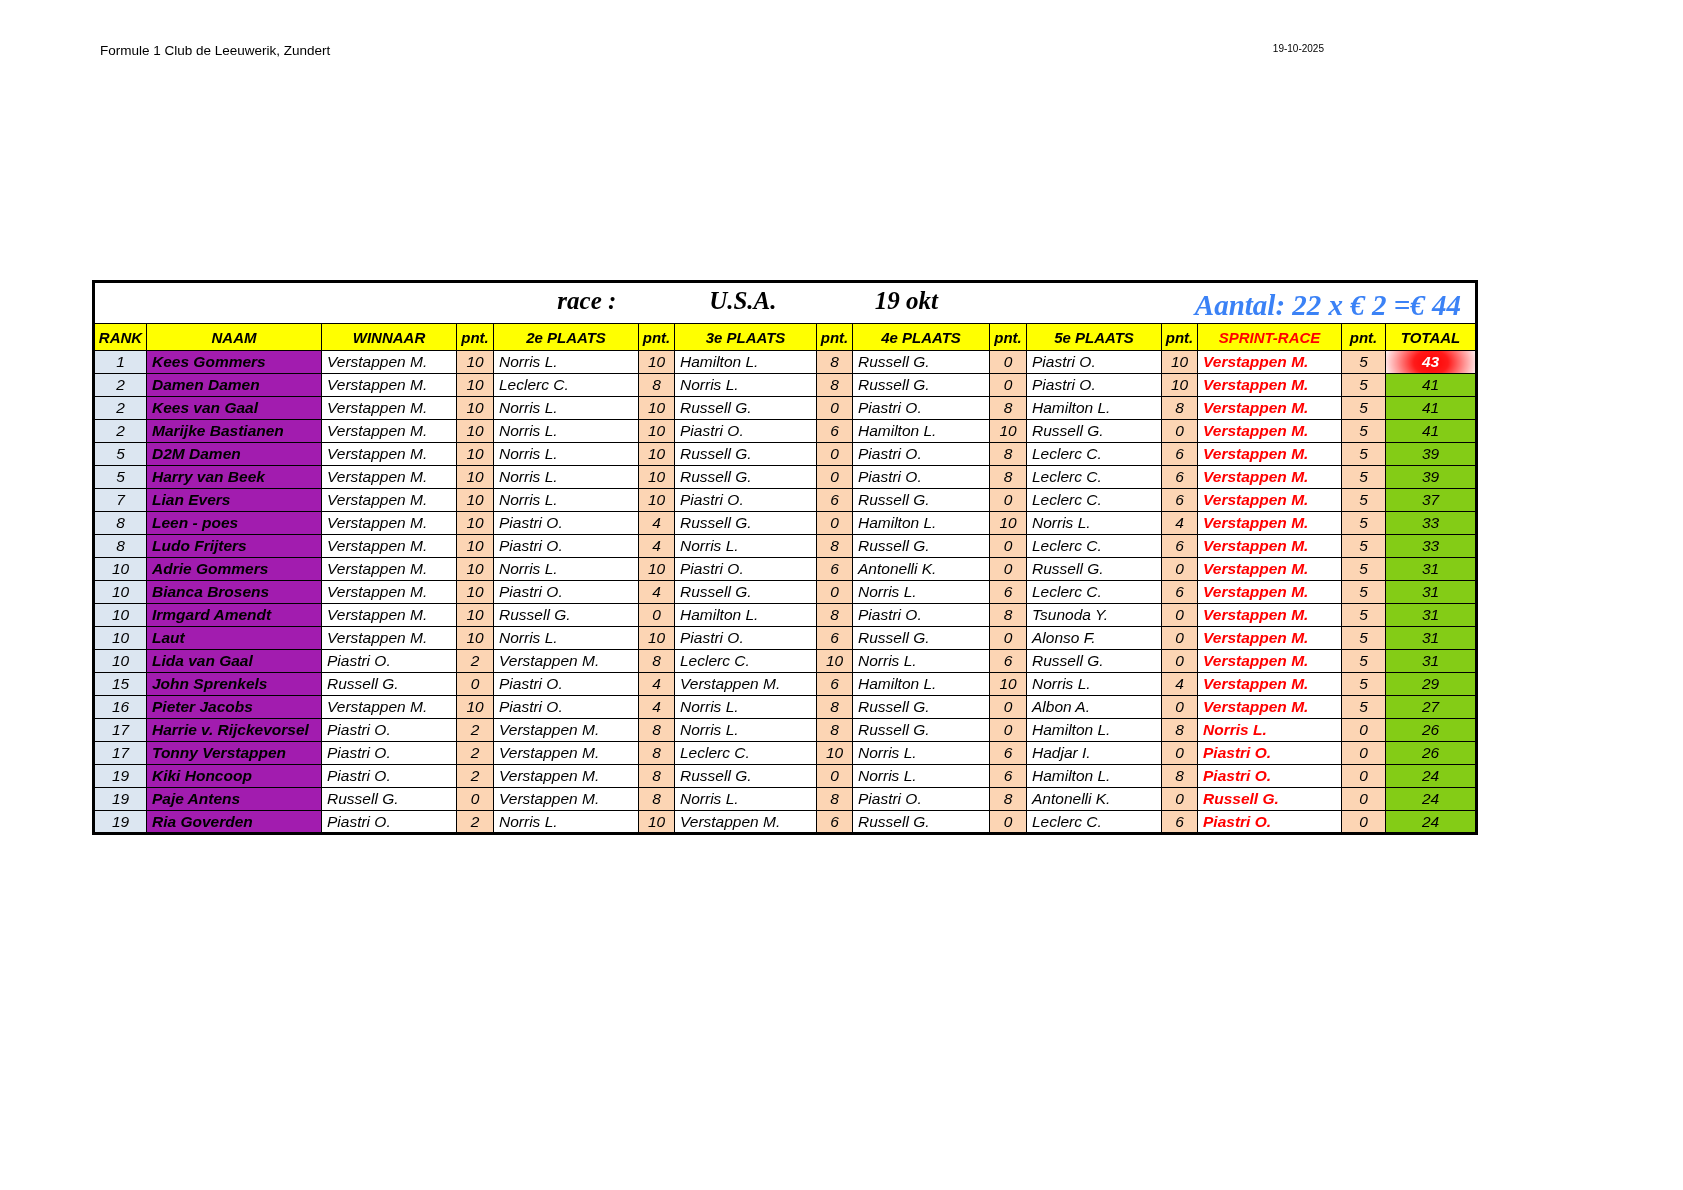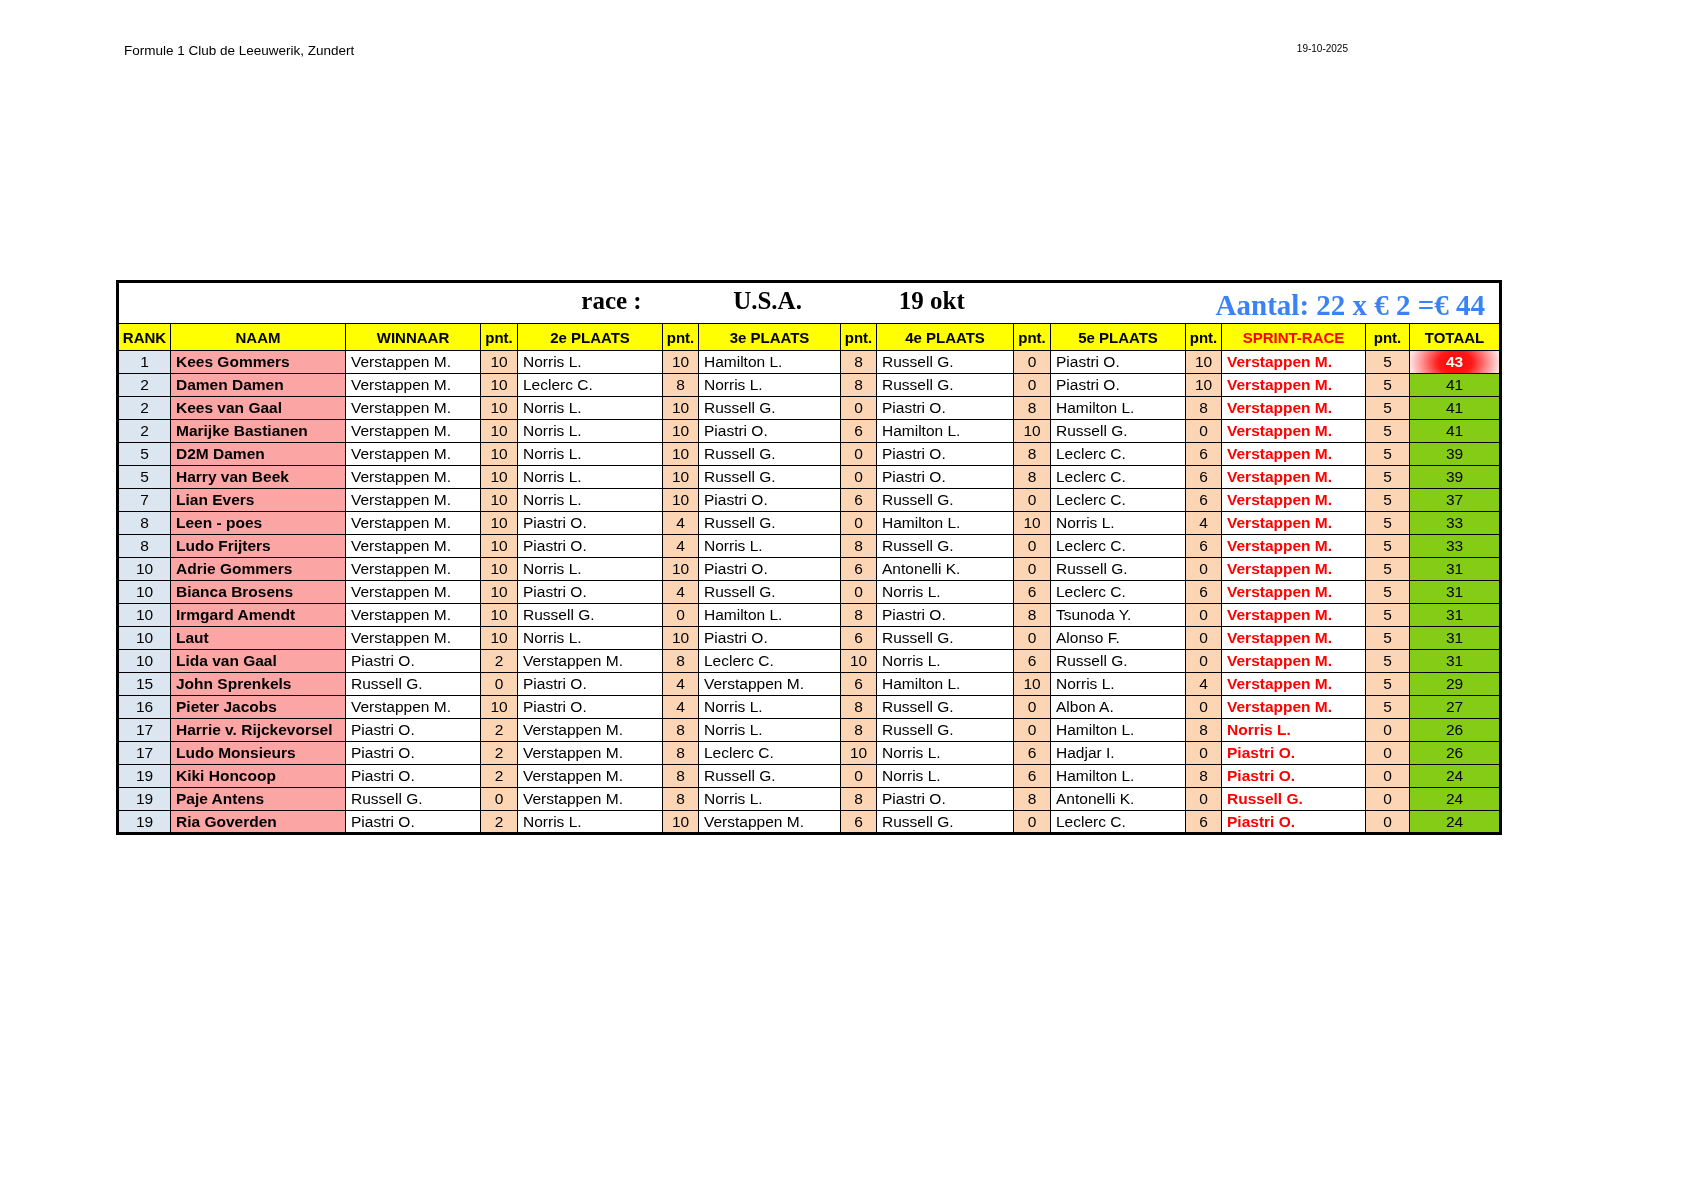--- a/index.html
+++ b/index.html
@@ -1,30 +1,30 @@
 <!DOCTYPE html>
 <html><head>
 <meta charset="utf-8">
 <style>
   html,body{
     margin:0;padding:0;background:#ffffff;
     width:1683px;height:1190px;overflow:hidden;
     font-family:"Liberation Sans",sans-serif;
     -webkit-font-smoothing:antialiased;
   }
-  .page{position:relative;width:1542px;height:1190px;background:#fff;margin-left:24px;}
+  .page{position:relative;width:1542px;height:1190px;background:#fff;}
   .doc-header-left{
     position:absolute;left:100px;top:43px;
     font-size:13.5px;color:#000;
   }
   .doc-header-right{
     position:absolute;right:218px;top:43px;
     font-size:10px;color:#000;
   }
-  .race-table-wrap{position:absolute;left:92px;top:280px;}
+  .race-table-wrap{position:absolute;left:92px;top:280px;font-style:italic;}
   table{
     border-collapse:collapse;table-layout:fixed;
     width:1383px;border:3px solid #000;
   }
   th,td{
     border:1px solid #000;overflow:hidden;white-space:nowrap;
     box-sizing:border-box;
   }
   
   .title-row td{
@@ -48,21 +48,21 @@
   
   .head-row th{
     height:27px;background:#ffff00;color:#000;
     font-size:15px;font-weight:bold;text-align:center;
     padding:0 2px;
   }
   .head-row th.red{color:#ff0000;}
   
   tbody td{height:23px;font-size:15.5px;color:#000;background:#fff;padding:0 3px;}
   td.c-rank{background:#dce6f1;text-align:center;}
-  td.c-naam{background:#fca5a5;font-weight:bold;text-align:left;padding-left:5px;}
+  td.c-naam{background:#a21caf;font-weight:bold;text-align:left;padding-left:5px;}
   td.c-driver{background:#ffffff;text-align:left;padding-left:5px;}
   td.c-pnt{background:#fcd5b4;text-align:center;}
   td.c-sprint{background:#ffffff;color:#ff0000;font-weight:bold;text-align:left;padding-left:5px;}
   td.c-totaal{background:#84cc16;text-align:center;}
   td.totaal-highlight{
     background:radial-gradient(ellipse 55% 160% at center,#ff0000 0%,#ff1a1a 35%,#ff9999 70%,#ffffff 100%);
     color:#ffffff;font-weight:bold;
   }
 </style>
 </head>
@@ -403,21 +403,21 @@
             <td class="c-driver">Russell G.</td>
             <td class="c-pnt">0</td>
             <td class="c-driver">Hamilton L.</td>
             <td class="c-pnt">8</td>
             <td class="c-sprint">Norris L.</td>
             <td class="c-pnt">0</td>
             <td class="c-totaal">26</td>
           </tr>
           <tr>
             <td class="c-rank">17</td>
-            <td class="c-naam">Ludo Monsieurs</td>
+            <td class="c-naam">Tonny Verstappen</td>
             <td class="c-driver">Piastri O.</td>
             <td class="c-pnt">2</td>
             <td class="c-driver">Verstappen M.</td>
             <td class="c-pnt">8</td>
             <td class="c-driver">Leclerc C.</td>
             <td class="c-pnt">10</td>
             <td class="c-driver">Norris L.</td>
             <td class="c-pnt">6</td>
             <td class="c-driver">Hadjar I.</td>
             <td class="c-pnt">0</td>

